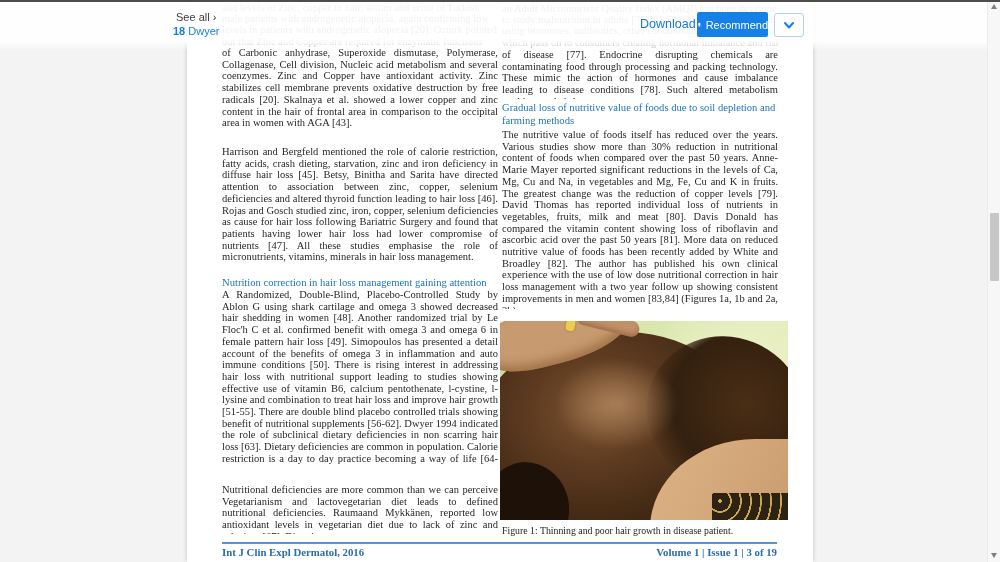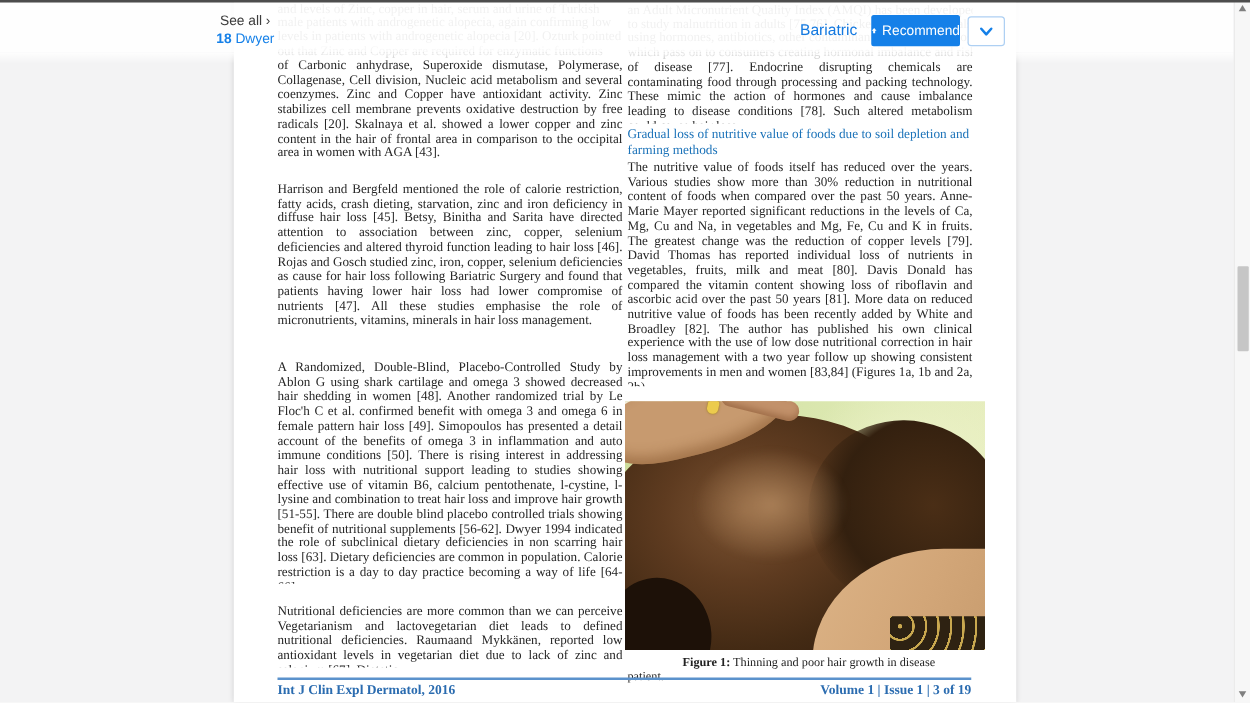--- a/index.html
+++ b/index.html
@@ -21,21 +21,21 @@
   .faded-block .fline { white-space:nowrap; overflow:hidden; }
   .sec-heading { position:absolute; width:276px; font-family:"Liberation Serif", serif; font-size:10.6px;
                  line-height:12.5px; font-weight:normal; color:#1c73b9; }
   .footer-rule { position:absolute; left:35px; top:542px; width:555px; height:2px; background:#5b92cc; }
   .footer-journal { position:absolute; left:35px; top:546px; font-family:"Liberation Serif", serif;
                     font-size:10.8px; font-weight:bold; color:#2b6cb0; }
   .footer-pagination { position:absolute; right:36px; top:546px; font-family:"Liberation Serif", serif;
                        font-size:10.8px; font-weight:bold; color:#2b6cb0; }
   .fig-caption { position:absolute; top:525px; left:0; width:276px; font-family:"Liberation Serif", serif;
                  font-size:9.8px; color:#222; }
-  .fig-caption b { font-weight:bold;margin-left:44px; }
+  .fig-caption b { font-weight:normal; }
 
   
   .photo { position:absolute; left:-2px; top:321px; width:288px; height:199px; overflow:hidden;
            background:linear-gradient(100deg,#ccdc9b 0%,#d9e6ad 45%,#e9efc2 100%); }
   .photo .wall-light { position:absolute; right:-30px; top:-20px; width:180px; height:150px;
            background:radial-gradient(ellipse, rgba(240,244,205,.9), rgba(240,244,205,0) 70%); }
   .photo .sleeve { position:absolute; left:-12px; top:-10px; width:48px; height:40px; background:#f2ecda;
            transform:rotate(20deg); border-radius:8px; }
   .photo .hand { position:absolute; left:-18px; top:-16px; width:150px; height:58px; background:#c79a6f;
            border-radius:45% 55% 60% 40%; transform:rotate(-14deg);
@@ -98,20 +98,21 @@
 
     <div class="col left">
       <div class="faded-block" style="top:2px;">
         <div class="fline">and levels of Zinc, copper in hair, serum and urine of Turkish</div>
         <div class="fline">male patients with androgenetic alopecia, again confirming low</div>
         <div class="fline">levels in patients with androgenetic alopecia [20]. Ozturk pointed</div>
         <div class="fline" style="color:#a6a6a6;">out that Zinc and Copper are required for enzymatic functions</div>
       </div>
       <p class="body-p" style="top:47px; max-height:96px; overflow:hidden;">of Carbonic anhydrase, Superoxide dismutase, Polymerase, Collagenase, Cell division, Nucleic acid metabolism and several coenzymes. Zinc and Copper have antioxidant activity. Zinc stabilizes cell membrane prevents oxidative destruction by free radicals [20]. Skalnaya et al. showed a lower copper and zinc content in the hair of frontal area in comparison to the occipital area in women with AGA [43].</p>
       <p class="body-p" style="top:146px; max-height:120px; overflow:hidden;">Harrison and Bergfeld mentioned the role of calorie restriction, fatty acids, crash dieting, starvation, zinc and iron deficiency in diffuse hair loss [45]. Betsy, Binitha and Sarita have directed attention to association between zinc, copper, selenium deficiencies and altered thyroid function leading to hair loss [46]. Rojas and Gosch studied zinc, iron, copper, selenium deficiencies as cause for hair loss following Bariatric Surgery and found that patients having lower hair loss had lower compromise of nutrients [47]. All these studies emphasise the role of micronutrients, vitamins, minerals in hair loss management.</p>
+      <h3 class="sec-heading" style="top:277px;">Nutrition correction in hair loss management gaining attention</h3>
       <p class="body-p" style="top:289px; max-height:178px; overflow:hidden;">A Randomized, Double-Blind, Placebo-Controlled Study by Ablon G using shark cartilage and omega 3 showed decreased hair shedding in women [48]. Another randomized trial by Le Floc'h C et al. confirmed benefit with omega 3 and omega 6 in female pattern hair loss [49]. Simopoulos has presented a detail account of the benefits of omega 3 in inflammation and auto immune conditions [50]. There is rising interest in addressing hair loss with nutritional support leading to studies showing effective use of vitamin B6, calcium pentothenate, l-cystine, l-lysine and combination to treat hair loss and improve hair growth [51-55]. There are double blind placebo controlled trials showing benefit of nutritional supplements [56-62]. Dwyer 1994 indicated the role of subclinical dietary deficiencies in non scarring hair loss [63]. Dietary deficiencies are common in population. Calorie restriction is a day to day practice becoming a way of life [64-66].</p>
       <p class="body-p" style="top:484px; max-height:50px; overflow:hidden;">Nutritional deficiencies are more common than we can perceive Vegetarianism and lactovegetarian diet leads to defined nutritional deficiencies. Raumaand Mykkänen, reported low antioxidant levels in vegetarian diet due to lack of zinc and selenium [67]. Dietetic</p>
     </div>
 
     <div class="col right">
       <div class="faded-block" style="top:3px;">
         <div class="fline">an Adult Micronutrient Quality Index (AMQI) has been developed</div>
         <div class="fline">to study malnutrition in adults [75,76]. Chicken and farm animals</div>
         <div class="fline">using hormones, antibiotics, other contaminants in feed technology</div>
         <div class="fline" style="color:#9d9d9d;">which pass on to consumers creating hormonal imbalance and risk</div>
@@ -146,21 +147,21 @@
 
   <div class="hdr-overlay"></div>
   <div class="hdr-fade"></div>
 
   <div class="see-all">See all ›</div>
   <div class="reads">
     <span class="cnt">18</span>
     <span>Dwyer</span>
   </div>
 
-  <div class="download">Bariatric</div>
+  <div class="download">Download</div>
 
   <button class="recommend">
     <svg class="arrow-up-svg" viewBox="0 0 12 12">
       <path d="M6 0.8 L11 6 H8.1 V11.2 H3.9 V6 H1 Z" fill="#ffffff"></path>
     </svg>
     <span>Recommend</span>
   </button>
 
   <button class="chev-btn">
     <svg width="12" height="12" viewBox="0 0 12 12">

